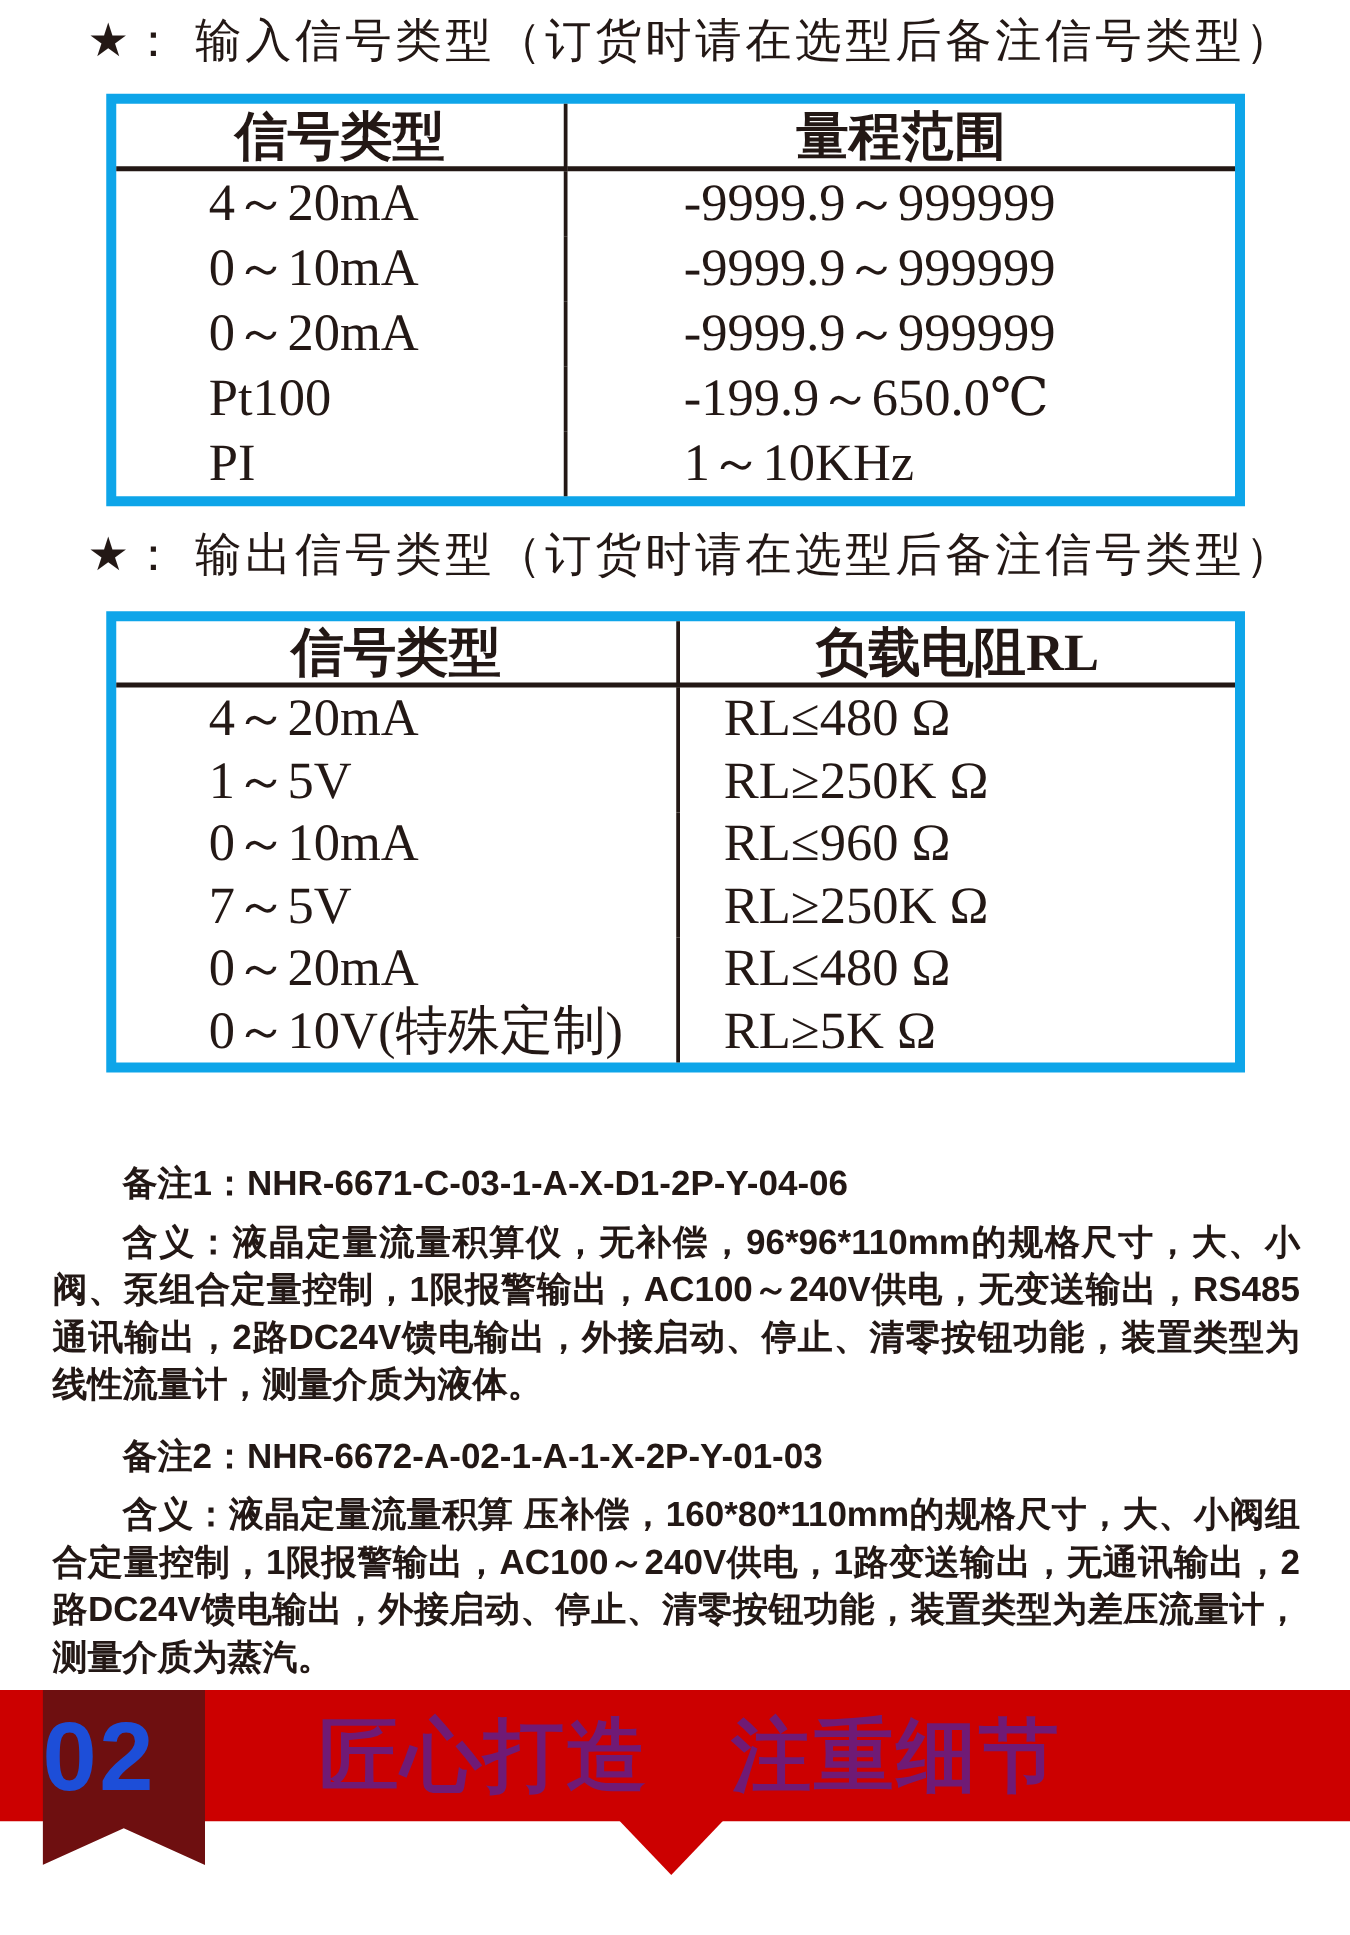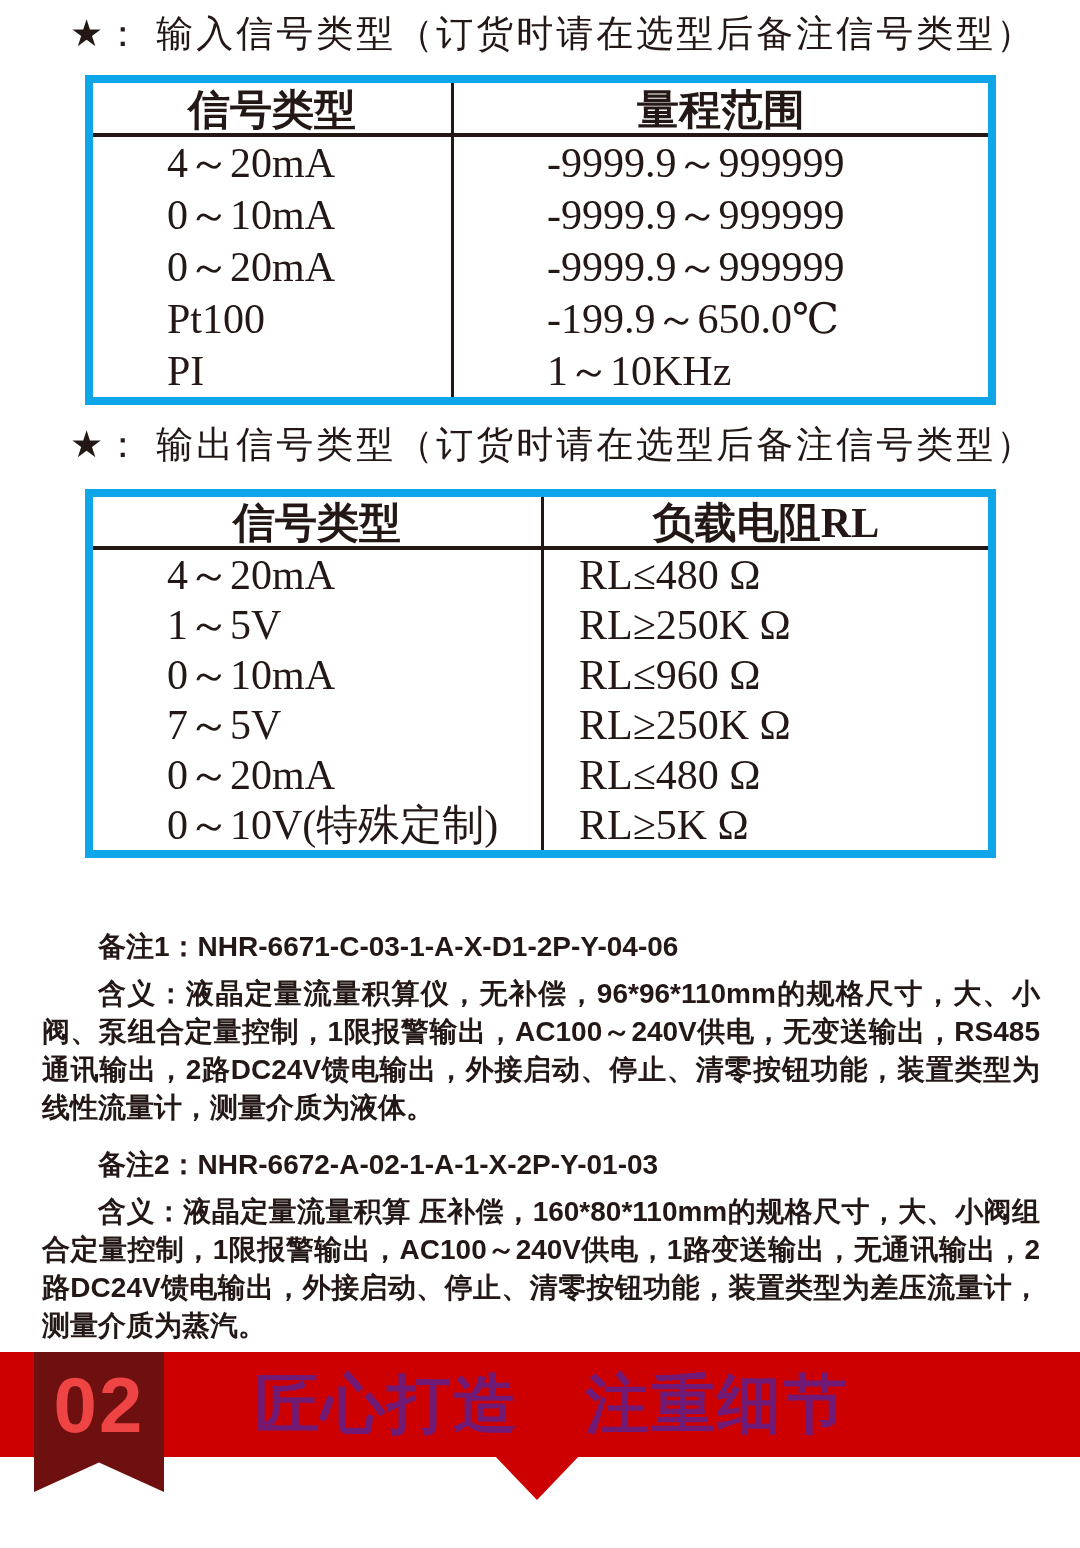--- a/index.html
+++ b/index.html
@@ -78,22 +78,22 @@
   }
   .chapter-ribbon {
     position:absolute; left:34px; top:1352px;
     width:130px; height:140px;
     background:#6E0F10;
     -webkit-clip-path:polygon(0 0,100% 0,100% 100%,50% 79%,0 100%);
     clip-path:polygon(0 0,100% 0,100% 100%,50% 79%,0 100%);
   }
   .chapter-number {
     position:absolute; left:34px; top:1352px; width:130px;
-    text-align:center; line-height:106px;
-    font-size:78px; font-weight:700; color:#ef4444;
+    line-height:106px;
+    font-size:78px; font-weight:700; color:#1d4ed8;
     letter-spacing:2px;
   }
   .banner-pointer {
     position:absolute; left:494px; top:1455px;
     width:0; height:0;
     border-left:43px solid transparent;
     border-right:43px solid transparent;
     border-top:45px solid #CC0000;
   }
 </style>

